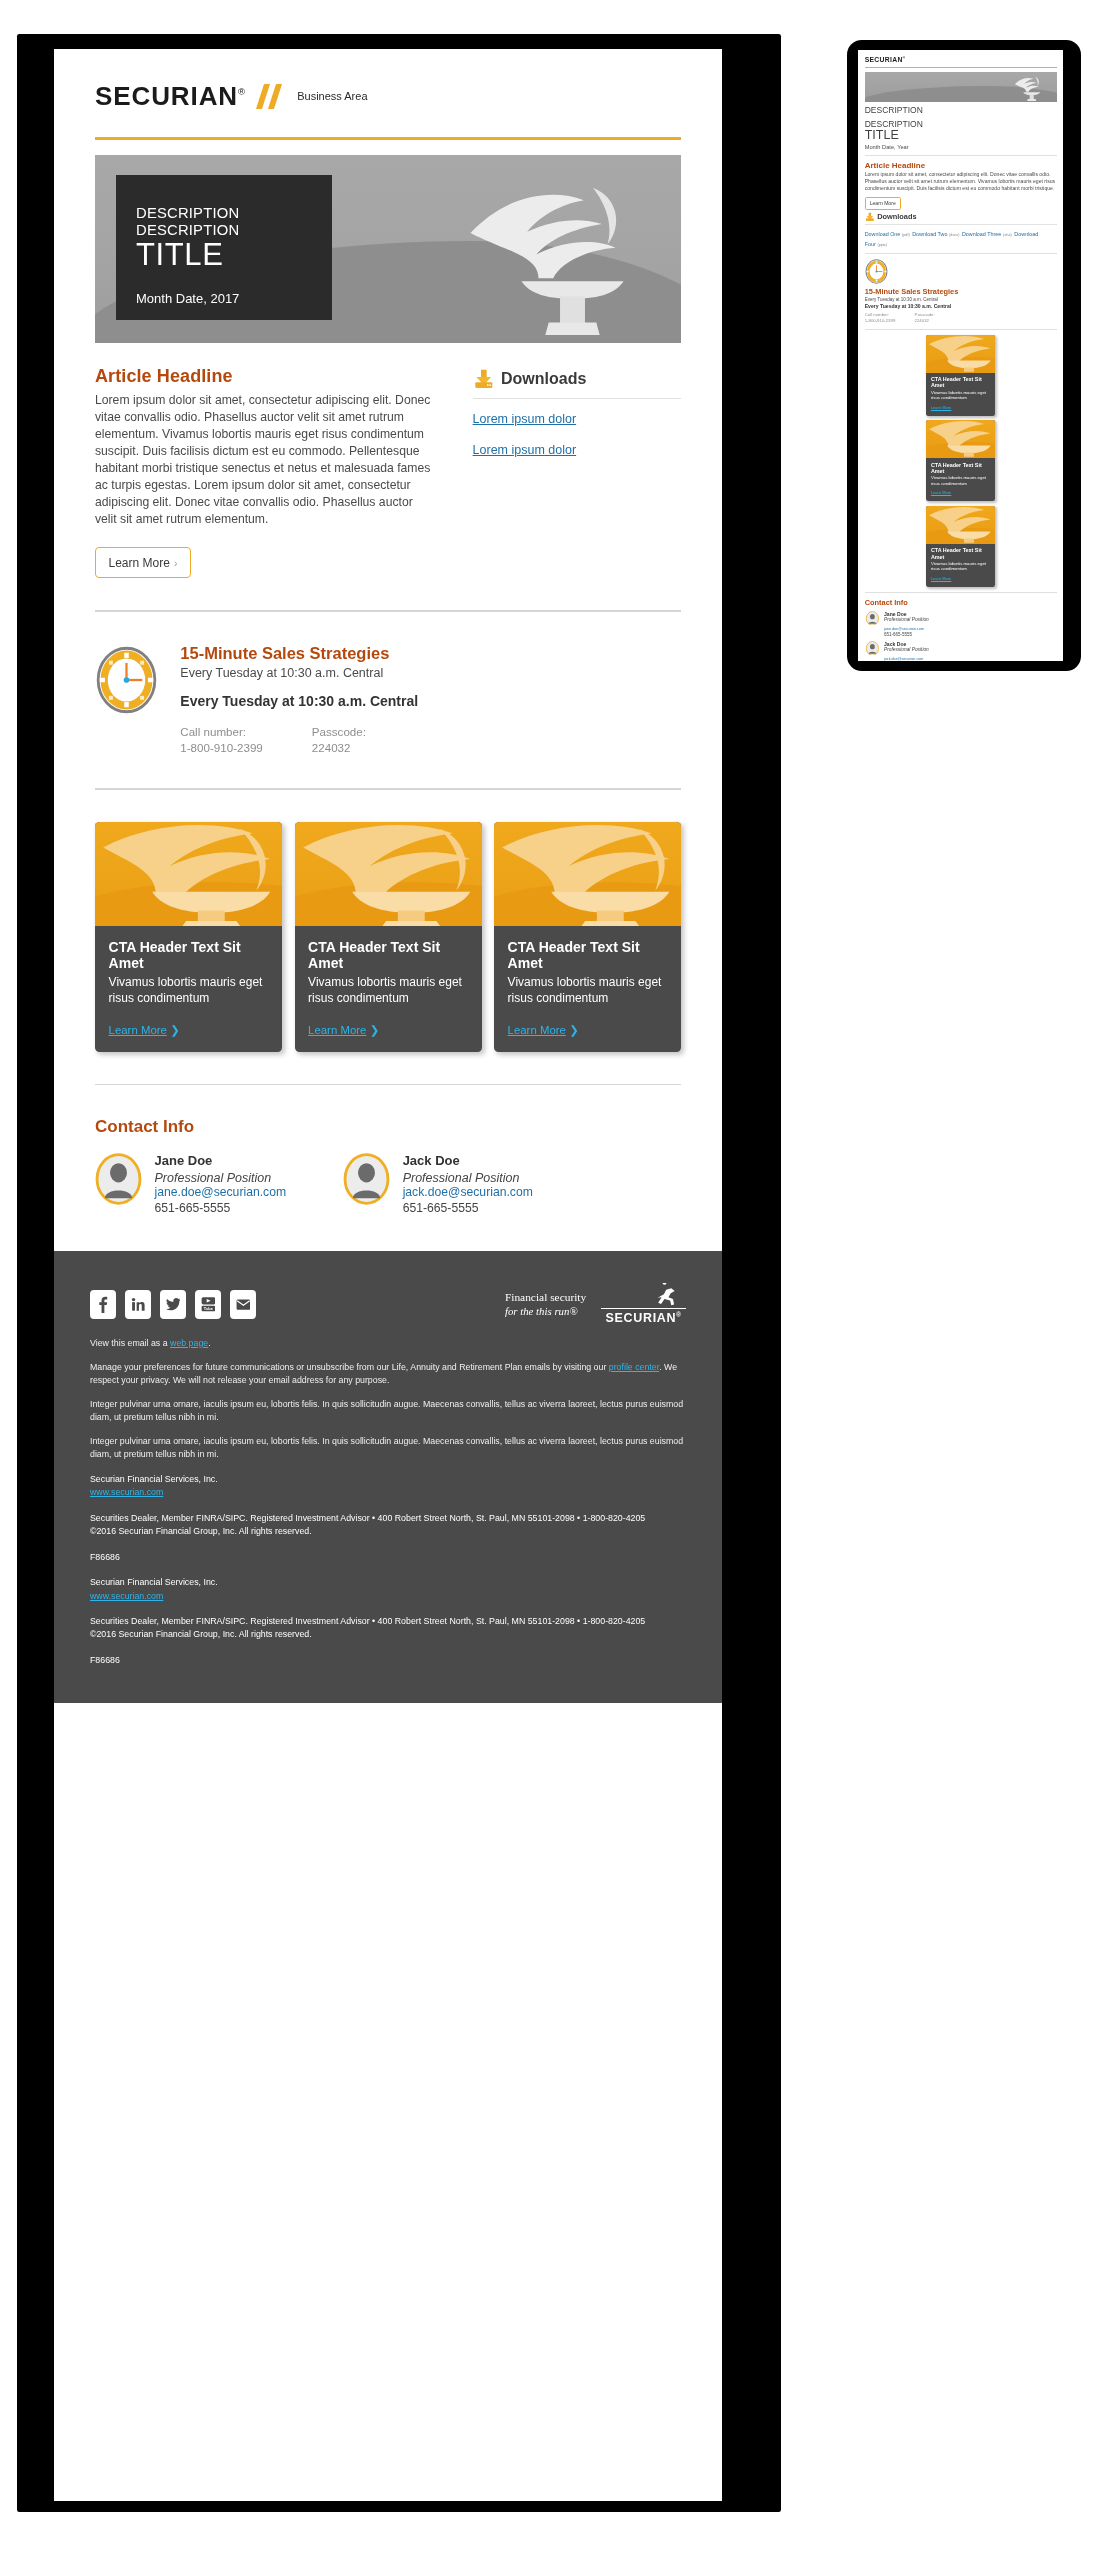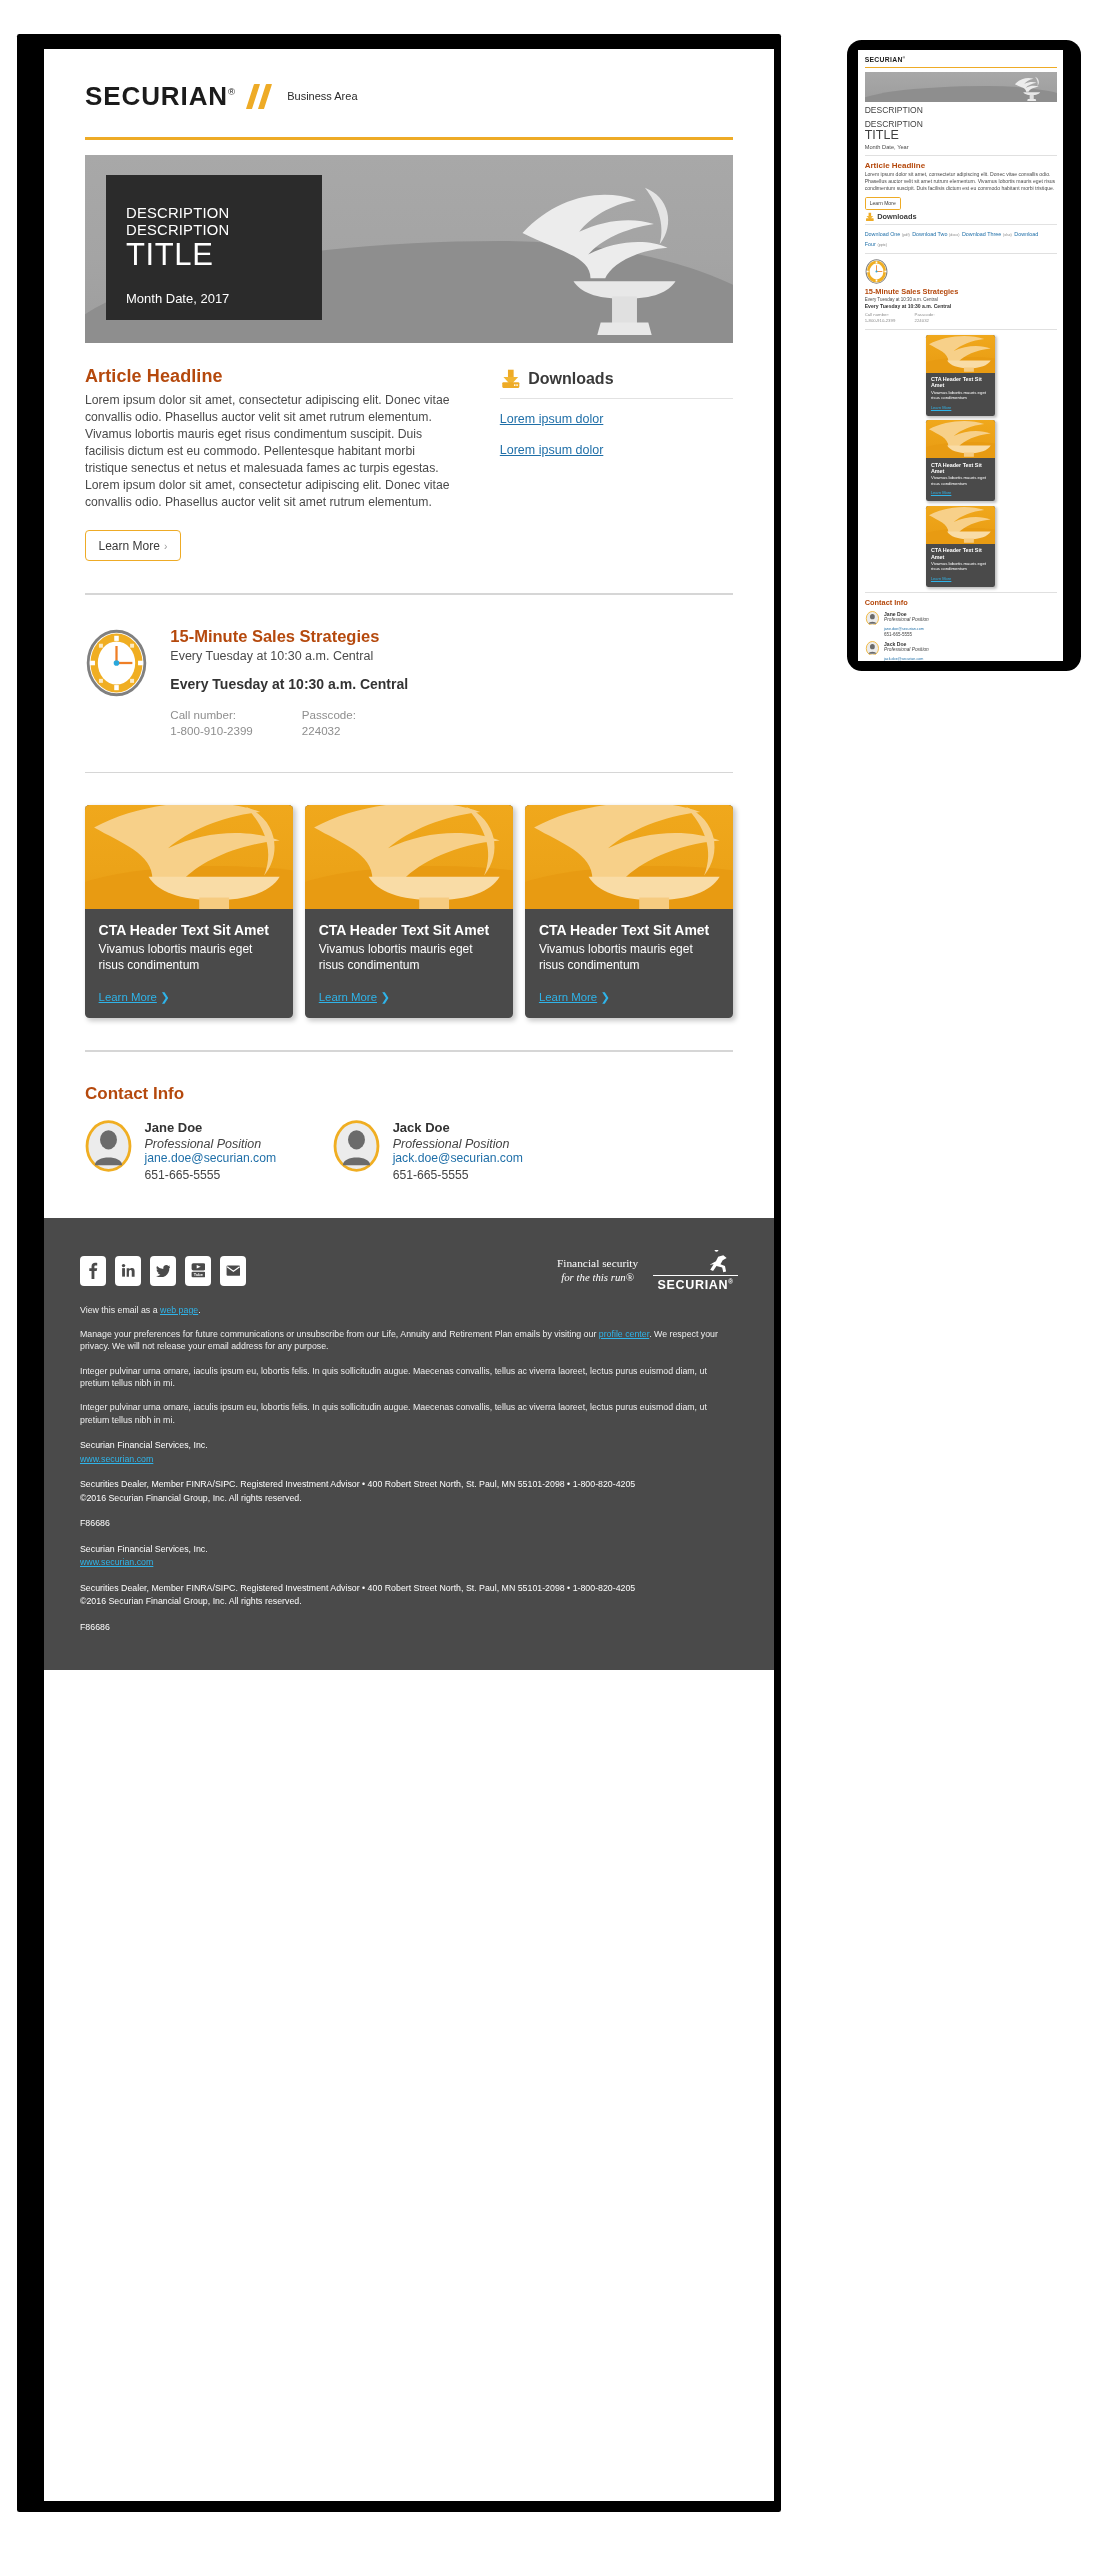--- a/index.html
+++ b/index.html
@@ -12,22 +12,22 @@
   .stage { position: relative; width: 1099px; height: 2576px; background:#fff; }
 
   
   .desk-frame {
     position: absolute; left: 17px; top: 34px;
     width: 764px; height: 2478px;
     background: #000000;
     border-radius: 2.3px;
   }
   .desk-page {
-    position: absolute; left: 27px; top: 14.8px;
-    width: 730px; height: 2452px;
+    position: absolute; left: 37px; top: 14.8px;
+    width: 668px; height: 2452px;
     background: #ffffff;
     overflow: hidden;
   }
   .desk-inner { padding: 0 41px; }
 
   
   .brand-row { display:flex; align-items:center; height:85px; padding-top:10.2px; }
   .logo-word {
     font-family:"Liberation Sans", sans-serif;
     font-weight:700; font-size:26px; letter-spacing:0.9px; color:#1b1b1b;
@@ -109,21 +109,21 @@
   .c-role { font-size:12.5px; font-style:italic; color:#444; margin-top:2.3px;}
   .c-mail { font-size:12.2px; color:#1f6fa8; margin-top:2.3px; }
   .c-tel  { font-size:12.2px; color:#444; margin-top:2.3px; }
 
   
   .footer { background:#4a4a4a; color:#fff; margin-top:36px; padding:32px 36px 36px 36px; }
   .f-top { display:flex; align-items:center; }
   .socials { display:flex; gap:9px; }
   .sicon { width:26px; height:29.6px; background:#fff; border-radius:4px; display:flex; align-items:center; justify-content:center; }
   .f-brand { margin-left:auto; display:flex; align-items:center; gap:14.8px; }
-  .fs-tag { text-align:center; font-family:"Liberation Serif", serif; color:#fff; line-height:1.22;}
+  .fs-tag { text-align:left; font-family:"Liberation Serif", serif; color:#fff; line-height:1.22;}
   .fs-tag .l1 { font-size:11.4px; } .fs-tag .l2 { font-size:10.8px; font-style:italic; }
   .f-sec { text-align:center; }
   .f-sec .w { font-family:"Liberation Sans",sans-serif; font-weight:700; font-size:12.5px; letter-spacing:0.7px; }
   .f-rule { height:1.1px; background:#fff; margin-bottom:2.3px; width:85px;}
   .f-lead { font-size:11.6px; font-weight:700; line-height:1.4; margin-top:25px; }
   .f-p { font-size:8.8px; line-height:1.45; margin-top:11.4px; color:#f0f0f0; }
   .f-a { color:#2fb4e9; text-decoration:underline;margin-top:38px; }
   .f-block { margin-top:12.5px; font-size:8.8px; line-height:1.5; }
 
   

